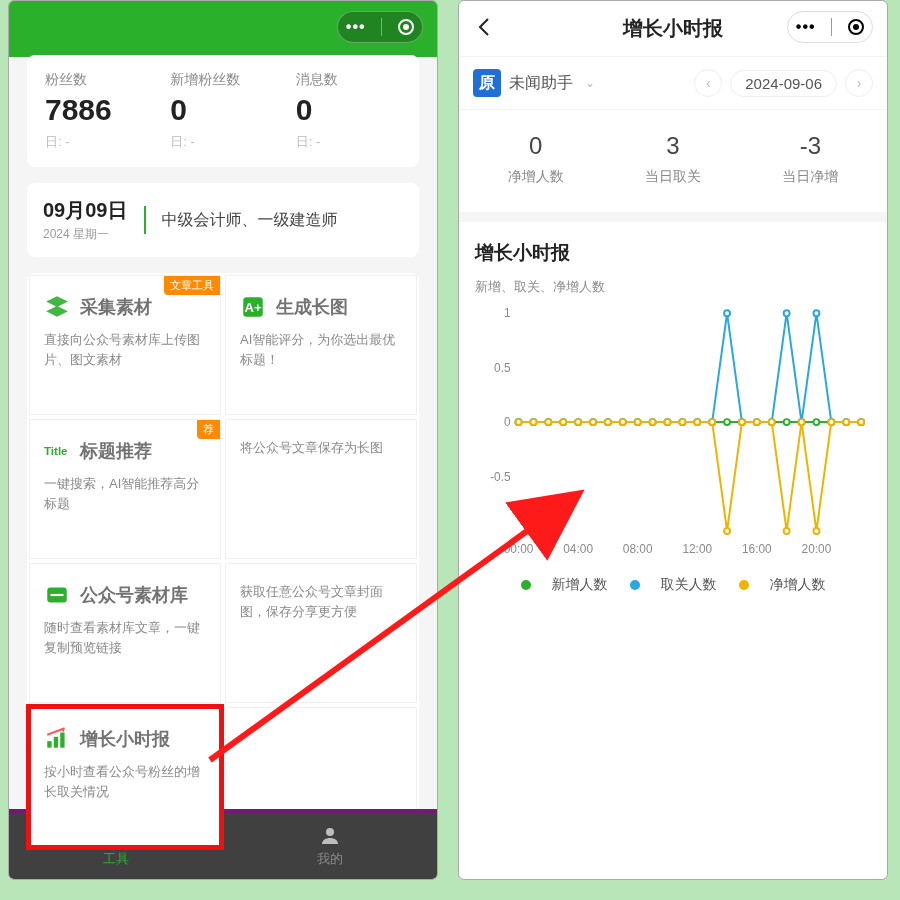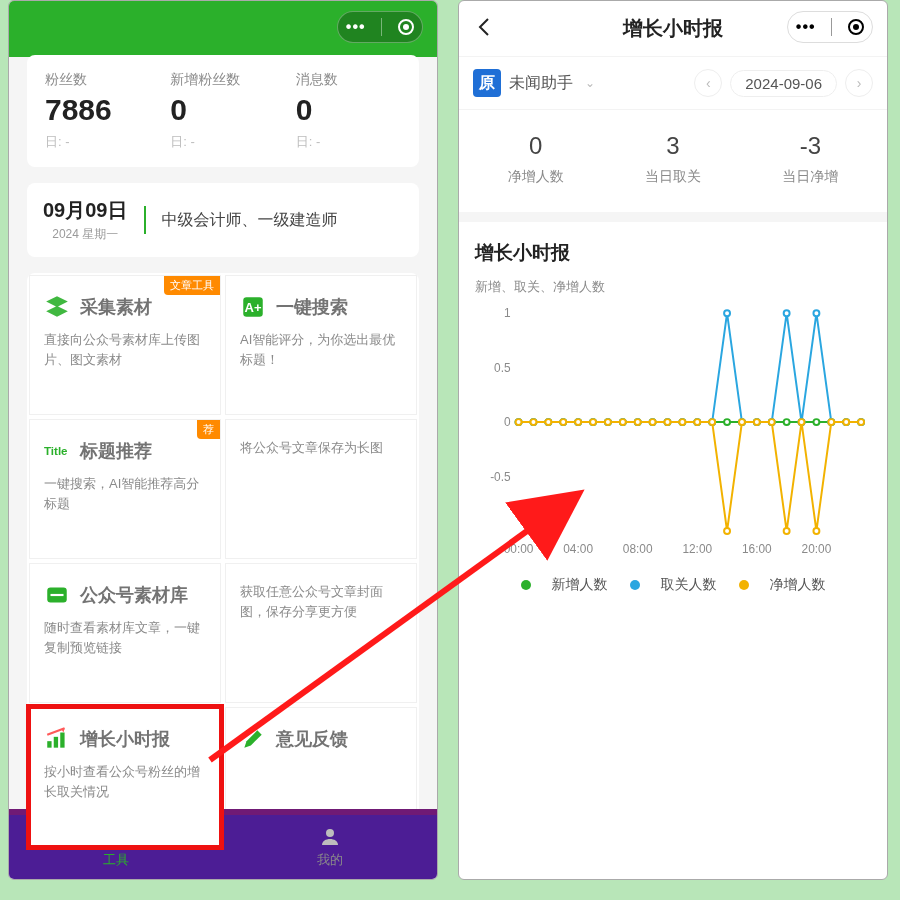--- a/index.html
+++ b/index.html
@@ -45,21 +45,21 @@
     margin: -2px 18px 0 18px;
     background: #fff; border-radius: 8px;
     display: flex; padding: 16px 8px;
   }
   .stat { flex:1; padding: 0 10px; }
   .stat-label { color:#8a8a8a; font-size:14px; }
   .stat-value { font-size:30px; font-weight:600; margin:4px 0 6px; color:#222;}
   .stat-sub { color:#bdbdbd; font-size:13px;}
   .date-card {
     margin: 16px 18px 0 18px; background:#fff; border-radius:8px;
-    display:flex; align-items:center; padding: 14px 16px; text-align: center;
+    display:flex; align-items:center; padding: 14px 16px;
   }
   .date-left { display:flex; flex-direction:column; }
   .date-main { font-weight:700; font-size:20px; color:#222;}
   .date-sub { color:#9a9a9a; font-size:12px; margin-top:2px;}
   .date-div { width:2px; height:28px; background:#2bb02b; margin:0 16px;}
   .date-right { color:#444; font-size:16px; }
 
   .tool-grid {
     margin: 16px 18px 0 18px;
     display:grid; grid-template-columns:1fr 1fr; gap:4px;
@@ -76,21 +76,21 @@
     background:#ff8a00; color:#fff; font-size:11px;
     padding:2px 6px; border-radius:0 0 0 4px;
   }
   .tool-head { display:flex; align-items:center; gap:10px; margin-bottom:10px;}
   .tool-icon { width:26px; height:26px; flex-shrink:0; }
   .tool-title { font-size:18px; font-weight:600; color:#737373;}
   .tool-desc { font-size:13px; color:#8a8a8a; line-height:1.55;}
 
   .bottom-nav {
     position:absolute; bottom:0; left:0; right:0; height:70px;
-    background:#4c1d95; border-top:6px solid #701a75;
+    background:#404040; border-top:4px solid #701a75;
     display:flex;
   }
   .nav-item { flex:1; display:flex; flex-direction:column; align-items:center; justify-content:center; gap:2px;}
   .nav-label { font-size:13px; }
   .nav-item.active .nav-label { color:#2bb02b; }
   .nav-item .nav-label { color:#8a8a8a; }
   .nav-icon { width:24px; height:24px; }
 
   
   .r-header {
@@ -174,21 +174,21 @@
         <span class="tool-title">采集素材</span>
       </div>
       <div class="tool-desc">直接向公众号素材库上传图片、图文素材</div>
     </div>
     <div class="tool">
       <div class="tool-head">
         <svg class="tool-icon" viewBox="0 0 24 24">
             <rect x="3" y="3" width="18" height="18" rx="3" fill="#2bb02b"></rect>
             <text x="12" y="17" text-anchor="middle" fill="#fff" font-size="12" font-weight="700">A+</text>
           </svg>
-        <span class="tool-title">一键搜索</span>
+        <span class="tool-title">生成长图</span>
       </div>
       <div class="tool-desc">AI智能评分，为你选出最优标题！</div>
     </div>
     <div class="tool">
       <span class="badge" style="background:#ff8a00">荐</span>
       <div class="tool-head">
         <svg class="tool-icon" viewBox="0 0 36 24">
             <text x="0" y="18" fill="#2bb02b" font-size="16" font-weight="800">Title</text>
           </svg>
         <span class="tool-title">标题推荐</span>
@@ -218,26 +218,20 @@
             <rect x="9" y="10" width="4" height="10" fill="#2bb02b"></rect>
             <rect x="15" y="6" width="4" height="14" fill="#2bb02b"></rect>
             <path d="M3 8l16-6" stroke="#ff5a5a" stroke-width="2"></path>
             <path d="M19 2l-3 1 2 3z" fill="#ff5a5a"></path>
           </svg>
         <span class="tool-title">增长小时报</span>
       </div>
       <div class="tool-desc">按小时查看公众号粉丝的增长取关情况</div>
     </div>
     <div class="tool">
-      <div class="tool-head">
-        <svg class="tool-icon" viewBox="0 0 24 24">
-            <path d="M4 20l2-6 10-10 4 4-10 10-6 2z" fill="#2bb02b"></path>
-          </svg>
-        <span class="tool-title">意见反馈</span>
-      </div>
     </div>
   </div>
 
   <div class="bottom-nav">
     <div class="nav-item active">
       <svg class="nav-icon" viewBox="0 0 24 24">
           <rect x="5" y="4" width="14" height="16" rx="2" fill="#2bb02b"></rect>
           <rect x="8" y="12" width="8" height="2" fill="#fff"></rect>
         </svg>
       <span class="nav-label">工具</span>

